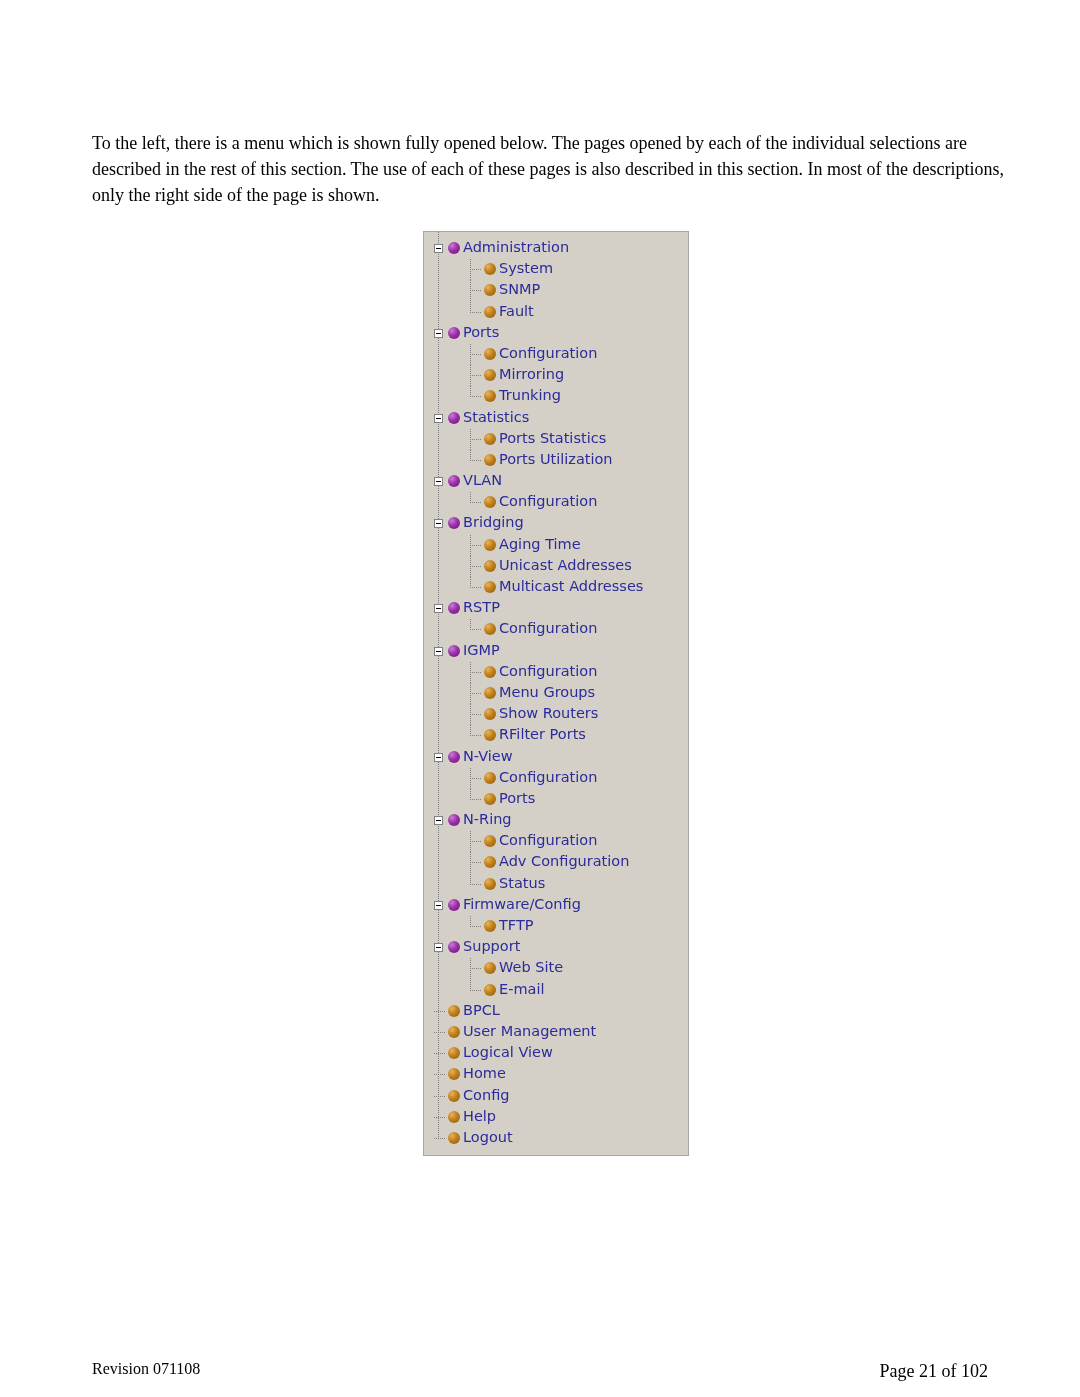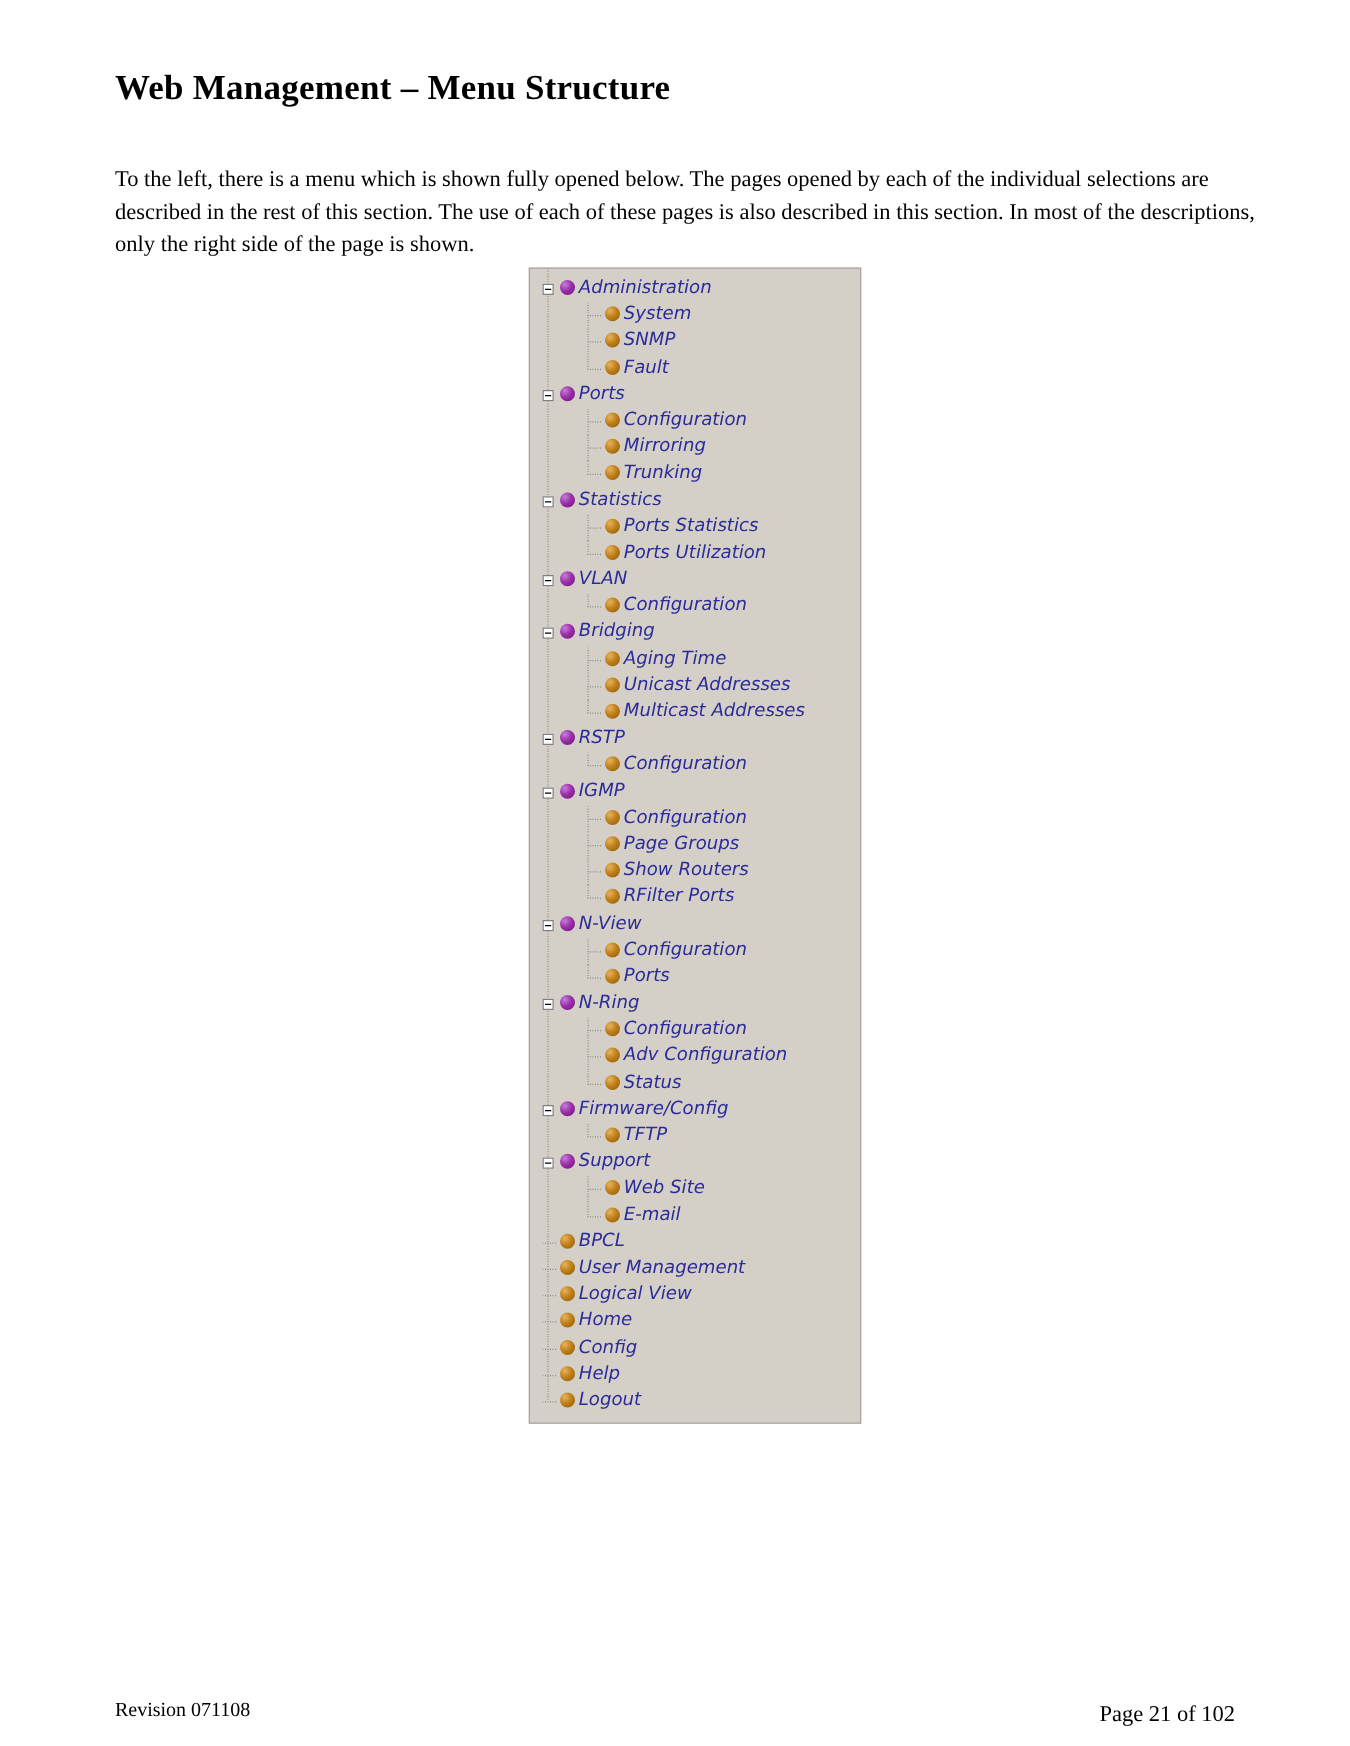--- a/index.html
+++ b/index.html
@@ -39,28 +39,27 @@
     width: 925px;
     font-family: "Liberation Serif", serif;
     font-size: 18px;
     line-height: 26px;
     text-align: left;
     color: #000;
   }
   .tree-box {
     position: absolute;
     left: 423px;
-    top: 214px;
+    top: 231px;
     width: 266px;
     height: 925px;
     background: #d4d0c8;
     border: 1px solid #a9a5a0;
     box-sizing: border-box;
     overflow: hidden;
-    font-style: italic;
   }
   .tree-inner {
     position: relative;
     padding: 6px 0 0 10px;
   }
   .node {
     position: relative;
     height: 21.2px;
     line-height: 21.2px;
     white-space: nowrap;
@@ -172,21 +171,20 @@
     font-size: 18px;
     color: #000;
     text-align: center;
   }
 </style>
 </head>
 <body>
 
 <div class="page">
 
-  <div class="title">Web Management – Menu Structure</div>
 
   <div class="intro">To the left, there is a menu which is shown fully opened below.  The pages opened by each of the individual selections are described in the rest of this section.  The use of each of these pages is also described in this section.  In most of the descriptions, only the right side of the page is shown.</div>
 
   <div class="tree-box">
     <div class="tree-inner" id="tree-inner">
       <div class="vline" id="root-vline" style="height: 906.4px;"></div>
     <div class="node lvl1"><span class="exp"></span><span class="bullet purple"></span><span class="label">Administration</span></div>
         <div class="node lvl2"><span class="subv"></span><span class="tee"></span><span class="bullet gold"></span><span class="label">System</span></div>
         <div class="node lvl2"><span class="subv"></span><span class="tee"></span><span class="bullet gold"></span><span class="label">SNMP</span></div>
         <div class="node lvl2"><span class="subv half"></span><span class="tee"></span><span class="bullet gold"></span><span class="label">Fault</span></div>
@@ -200,21 +198,21 @@
         <div class="node lvl1"><span class="exp"></span><span class="bullet purple"></span><span class="label">VLAN</span></div>
         <div class="node lvl2"><span class="subv half"></span><span class="tee"></span><span class="bullet gold"></span><span class="label">Configuration</span></div>
         <div class="node lvl1"><span class="exp"></span><span class="bullet purple"></span><span class="label">Bridging</span></div>
         <div class="node lvl2"><span class="subv"></span><span class="tee"></span><span class="bullet gold"></span><span class="label">Aging Time</span></div>
         <div class="node lvl2"><span class="subv"></span><span class="tee"></span><span class="bullet gold"></span><span class="label">Unicast Addresses</span></div>
         <div class="node lvl2"><span class="subv half"></span><span class="tee"></span><span class="bullet gold"></span><span class="label">Multicast Addresses</span></div>
         <div class="node lvl1"><span class="exp"></span><span class="bullet purple"></span><span class="label">RSTP</span></div>
         <div class="node lvl2"><span class="subv half"></span><span class="tee"></span><span class="bullet gold"></span><span class="label">Configuration</span></div>
         <div class="node lvl1"><span class="exp"></span><span class="bullet purple"></span><span class="label">IGMP</span></div>
         <div class="node lvl2"><span class="subv"></span><span class="tee"></span><span class="bullet gold"></span><span class="label">Configuration</span></div>
-        <div class="node lvl2"><span class="subv"></span><span class="tee"></span><span class="bullet gold"></span><span class="label">Page Groups</span></div>
+        <div class="node lvl2"><span class="subv"></span><span class="tee"></span><span class="bullet gold"></span><span class="label">Menu Groups</span></div>
         <div class="node lvl2"><span class="subv"></span><span class="tee"></span><span class="bullet gold"></span><span class="label">Show Routers</span></div>
         <div class="node lvl2"><span class="subv half"></span><span class="tee"></span><span class="bullet gold"></span><span class="label">RFilter Ports</span></div>
         <div class="node lvl1"><span class="exp"></span><span class="bullet purple"></span><span class="label">N-View</span></div>
         <div class="node lvl2"><span class="subv"></span><span class="tee"></span><span class="bullet gold"></span><span class="label">Configuration</span></div>
         <div class="node lvl2"><span class="subv half"></span><span class="tee"></span><span class="bullet gold"></span><span class="label">Ports</span></div>
         <div class="node lvl1"><span class="exp"></span><span class="bullet purple"></span><span class="label">N-Ring</span></div>
         <div class="node lvl2"><span class="subv"></span><span class="tee"></span><span class="bullet gold"></span><span class="label">Configuration</span></div>
         <div class="node lvl2"><span class="subv"></span><span class="tee"></span><span class="bullet gold"></span><span class="label">Adv Configuration</span></div>
         <div class="node lvl2"><span class="subv half"></span><span class="tee"></span><span class="bullet gold"></span><span class="label">Status</span></div>
         <div class="node lvl1"><span class="exp"></span><span class="bullet purple"></span><span class="label">Firmware/Config</span></div>

